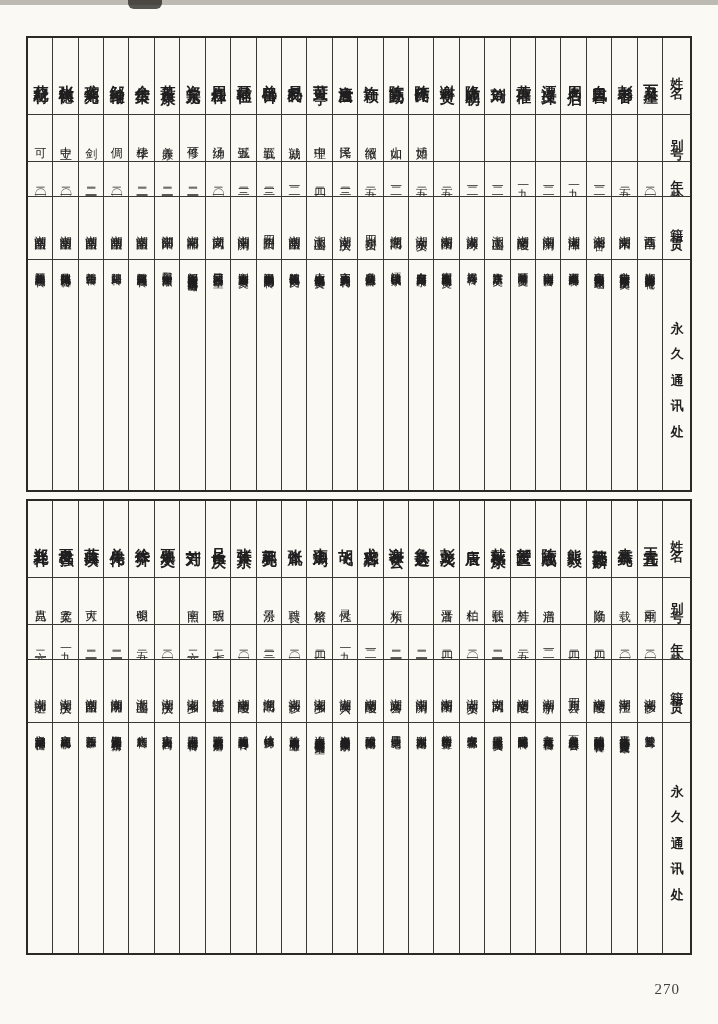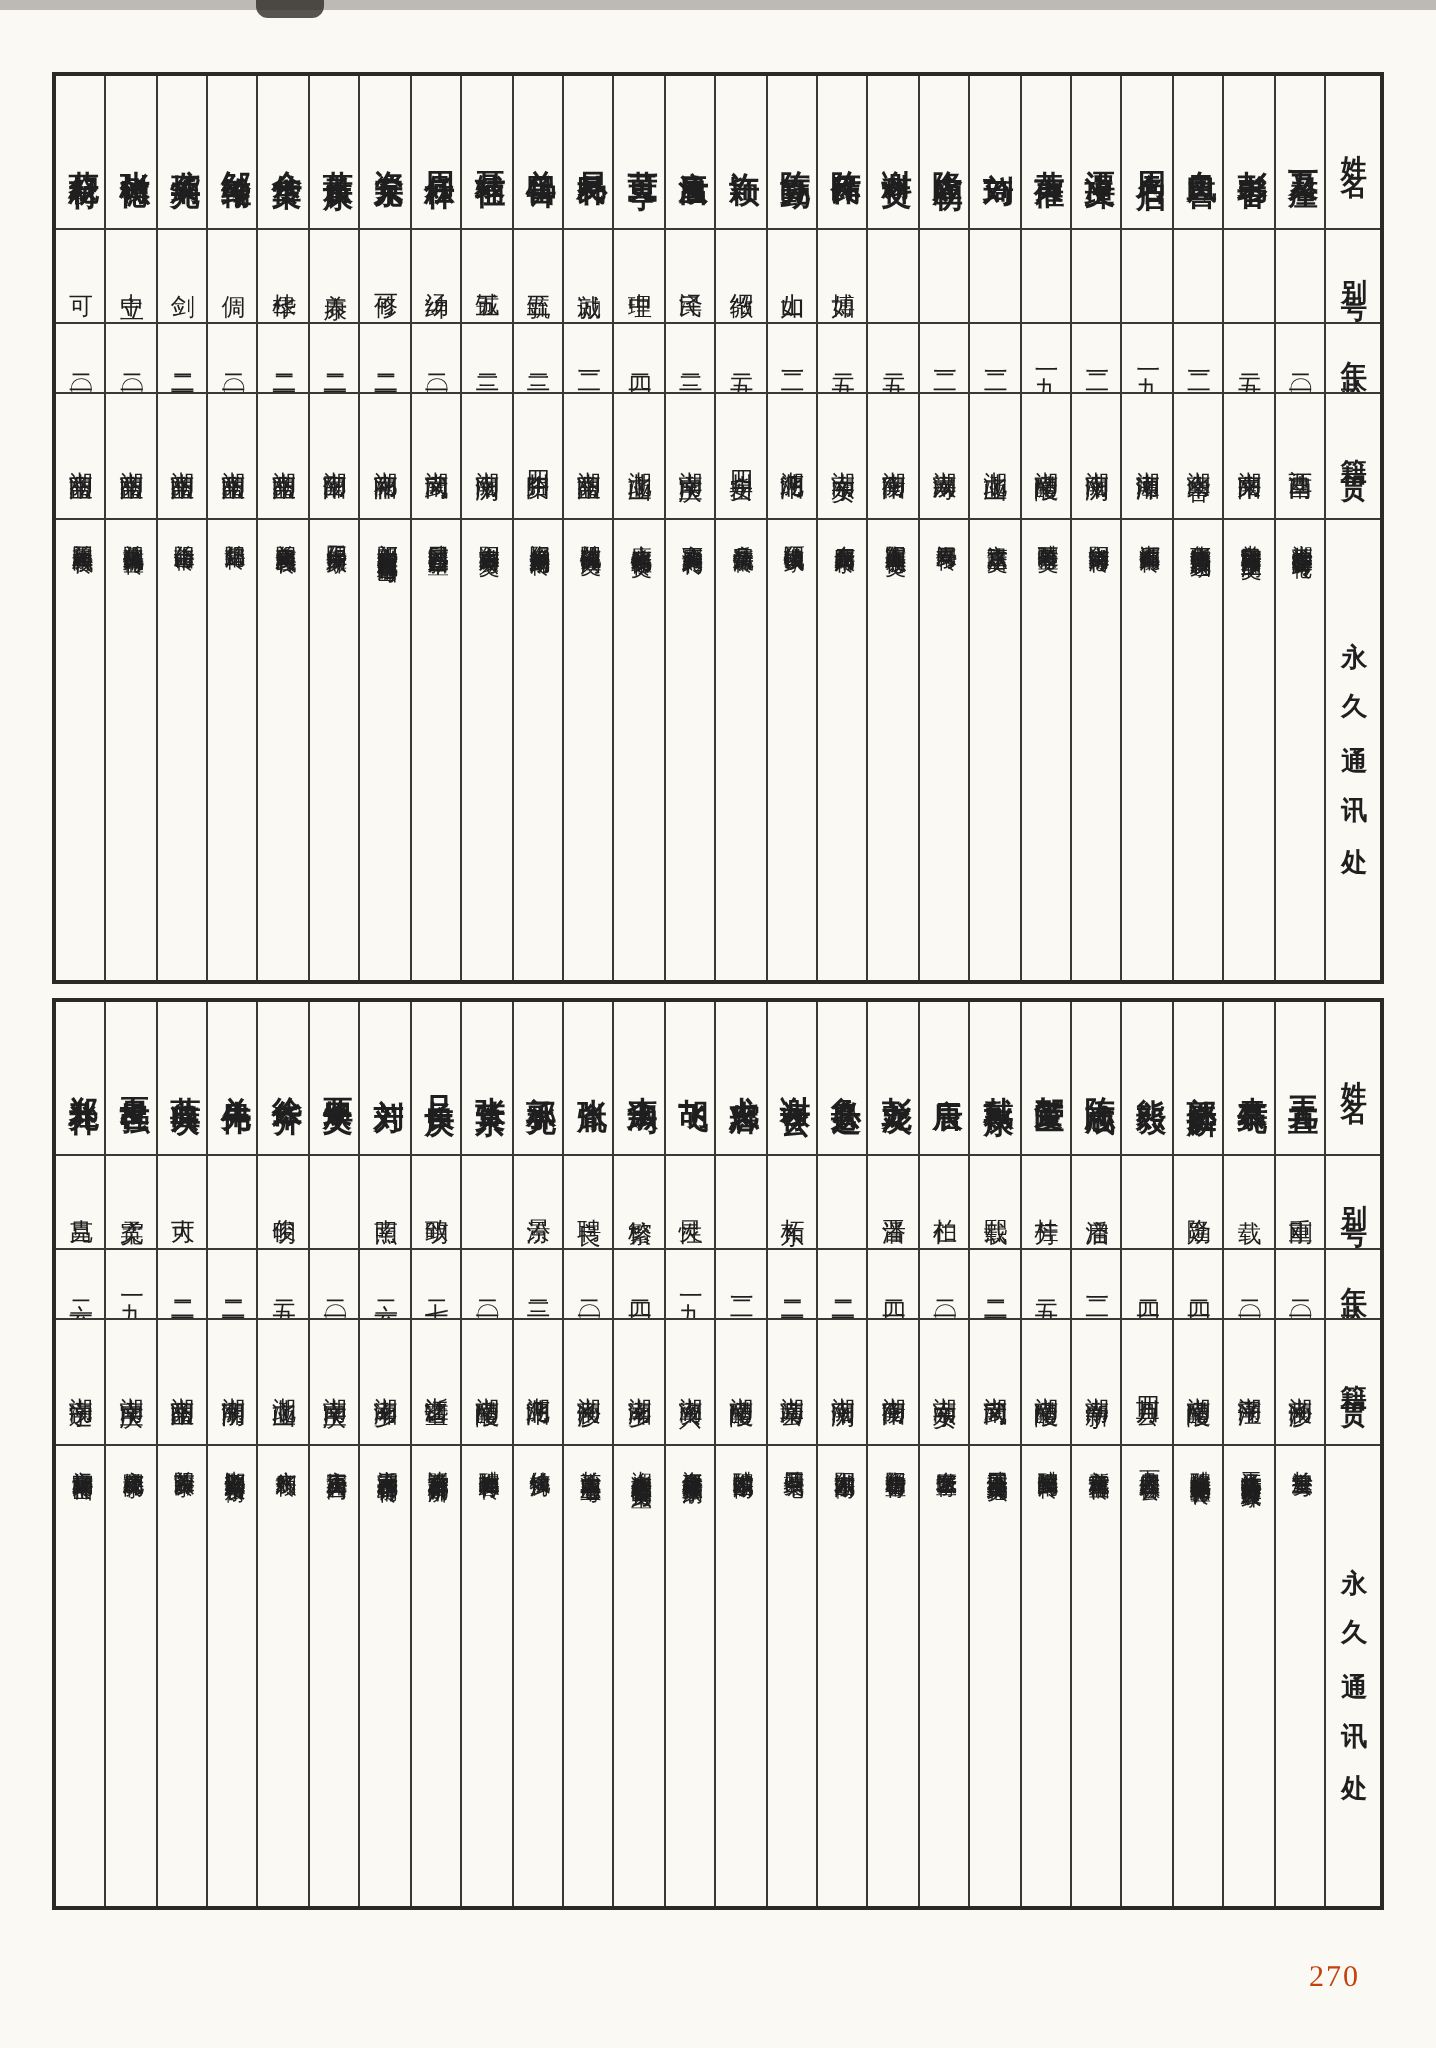--- a/index.html
+++ b/index.html
@@ -70,21 +70,21 @@
   .col.hdr .cell.alias span,
   .col.hdr .cell.age span,
   .col.hdr .cell.origin span { letter-spacing:9px; }
   .col.hdr .cell.addr { align-items:center; padding-top:0; }
   .col.hdr .cell.addr span { font-size:13px; letter-spacing:26px; }
   .page-number {
     position:absolute;
     right:38px; bottom:26px;
     font-size:15px;
     letter-spacing:1px;
-    color:#c2410c;
+    color:#404040;
   }
 </style>
 </head>
 <body>
 
 <div class="page">
   <div class="scan-edge"></div>
   <div class="scan-blob"></div>
 
   <section class="roster" id="roster-top">

